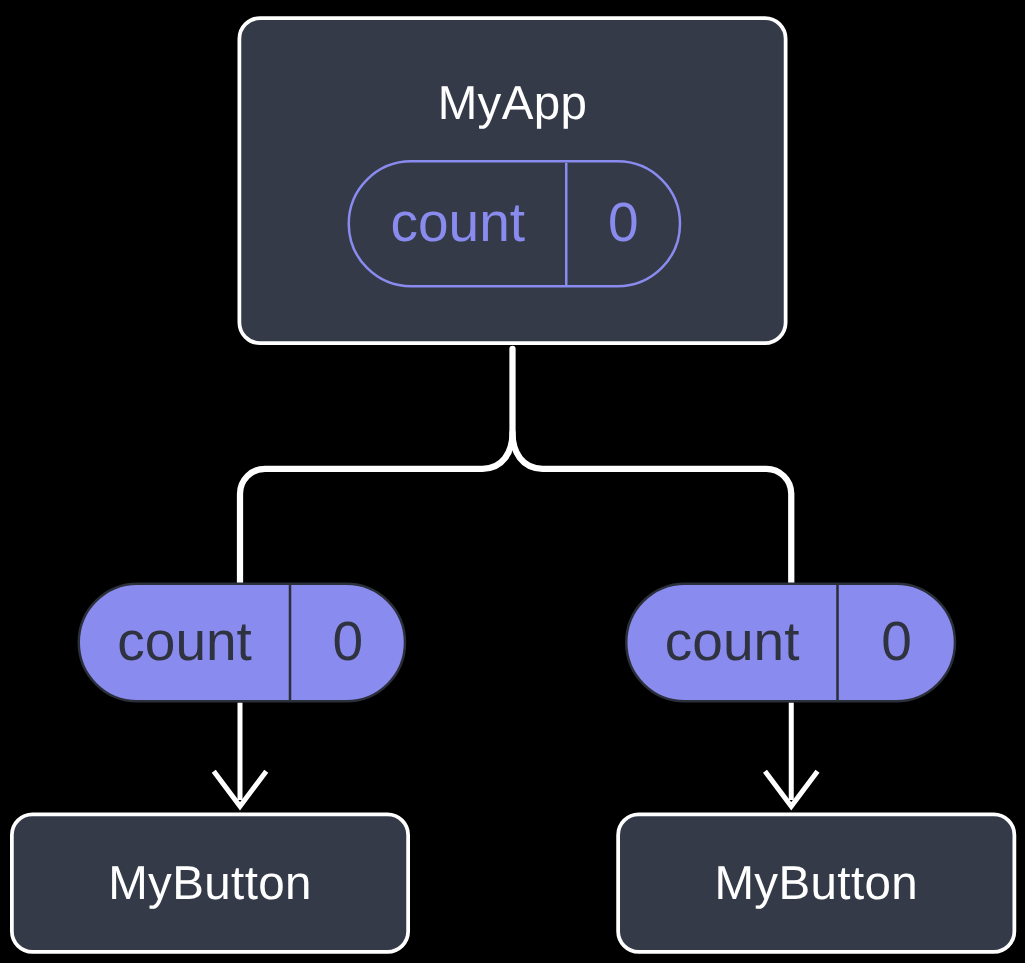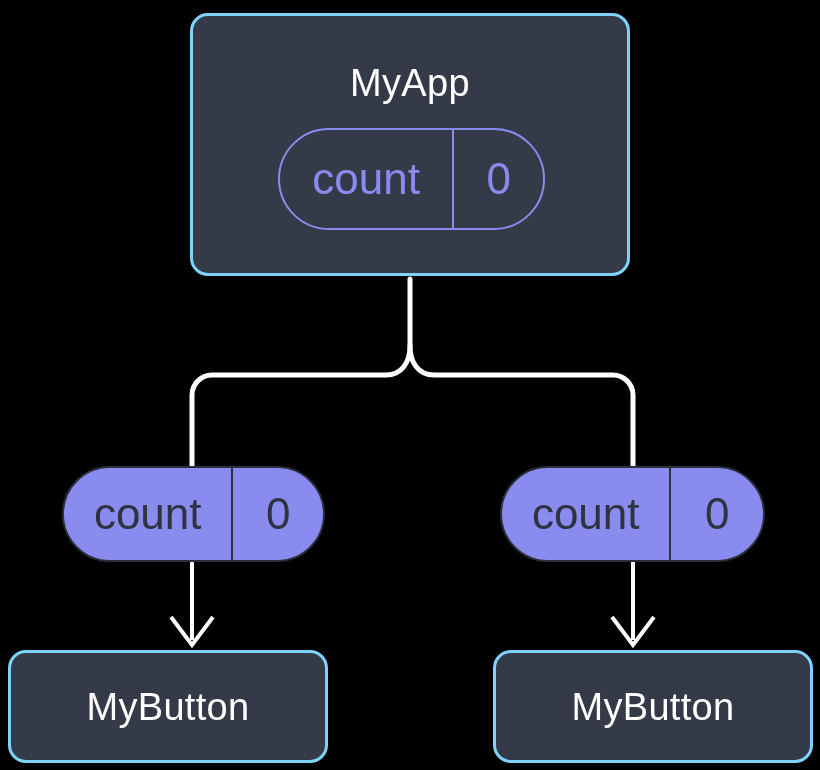--- a/index.html
+++ b/index.html
@@ -28,21 +28,21 @@
     width: 820px;
     height: 770px;
     pointer-events: none;
   }
 
   
   .component-box {
     position: absolute;
     box-sizing: border-box;
     background: #343a48;
-    border: 3px solid #7dd3fc;
+    border: 3px solid #ffffff;
     border-radius: 18px;
     display: flex;
     flex-direction: column;
     align-items: center;
   }
   .component-title {
     color: #ffffff;
     font-size: 38px;
     font-weight: 400;
     letter-spacing: 0.3px;

